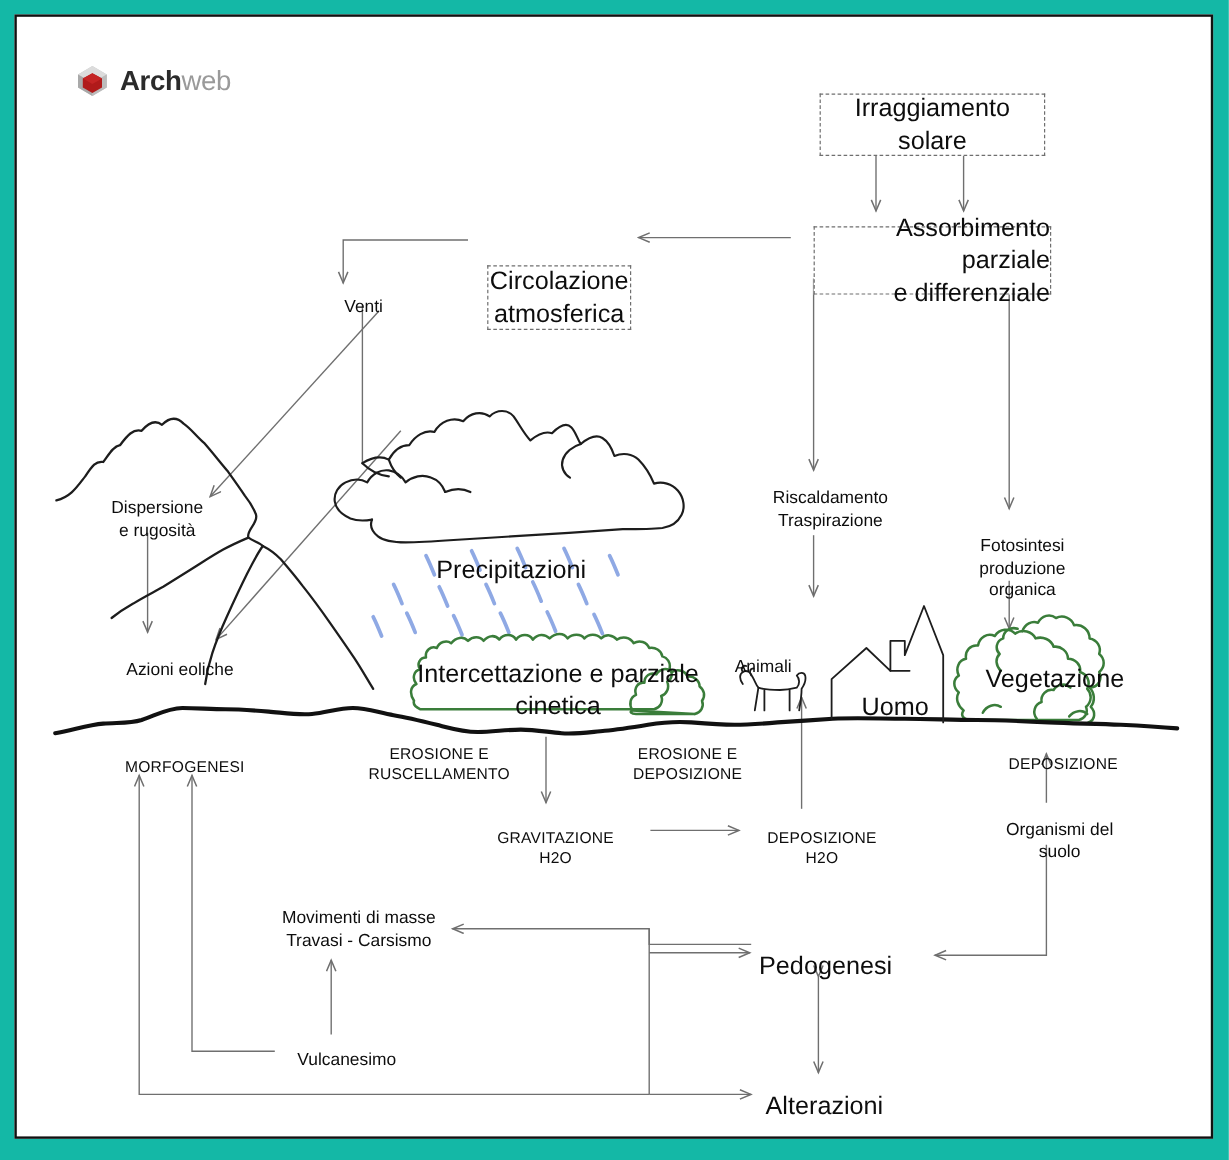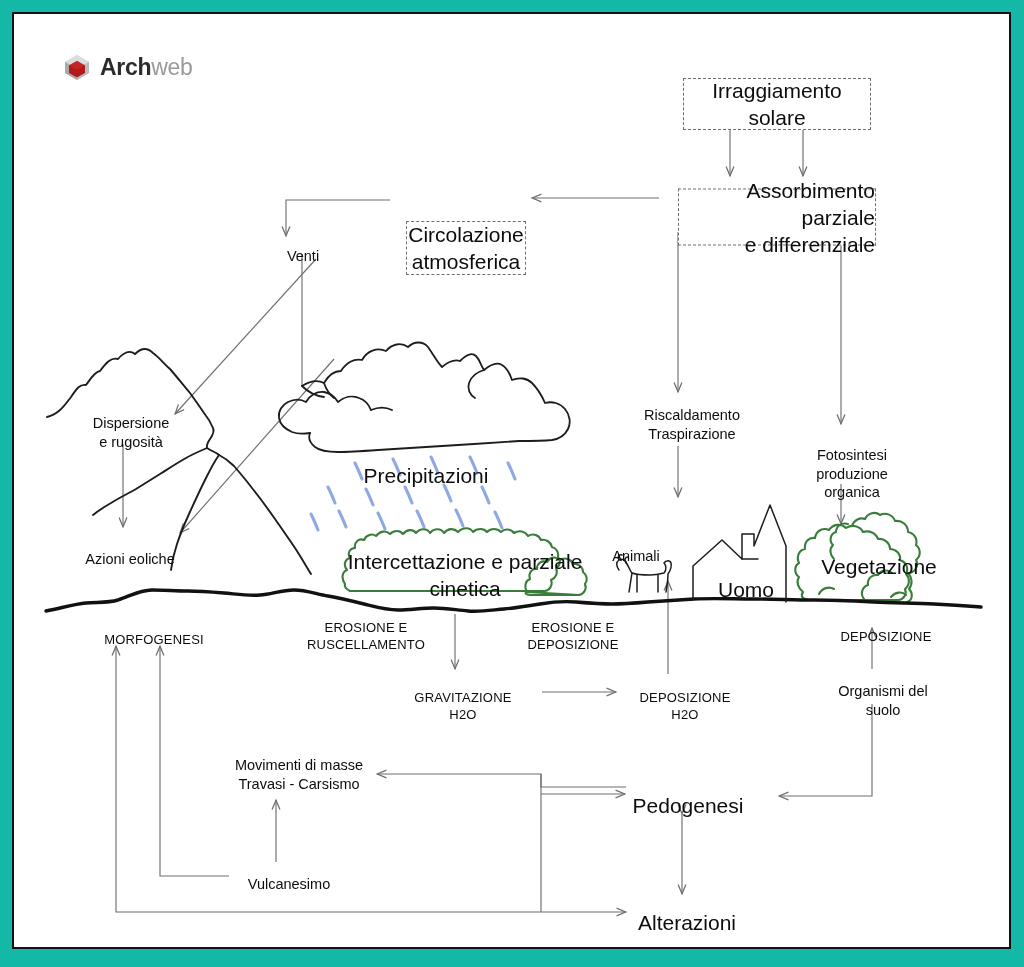--- a/index.html
+++ b/index.html
@@ -250,21 +250,21 @@
     <div class="boxlbl s15" style="left:452px;top:198px;width:118px;height:52px;margin-top:36px;">
       <span>Circolazione
 atmosferica</span>
     </div>
 
     <div class="lbl s14" style="left:289px;top:242px;">Venti</div>
 
     <div class="lbl s14" style="left:117px;top:419px;">Dispersione
 e rugosità</div>
 
-    <div class="lbl s14" style="left:116px;top:545px;">Azioni eoliche</div>
+    <div class="lbl s14" style="left:136px;top:545px;">Azioni eoliche</div>
 
 
     <div class="lbl s15" style="left:412px;top:462px;">Precipitazioni</div>
 
     <div class="lbl s15" style="left:451px;top:562px;">Intercettazione e parziale
 cinetica</div>
 
     <div class="lbl s14" style="left:622px;top:542px;">Animali</div>
 
     <div class="lbl s15" style="left:732px;top:576px;">Uomo</div>

